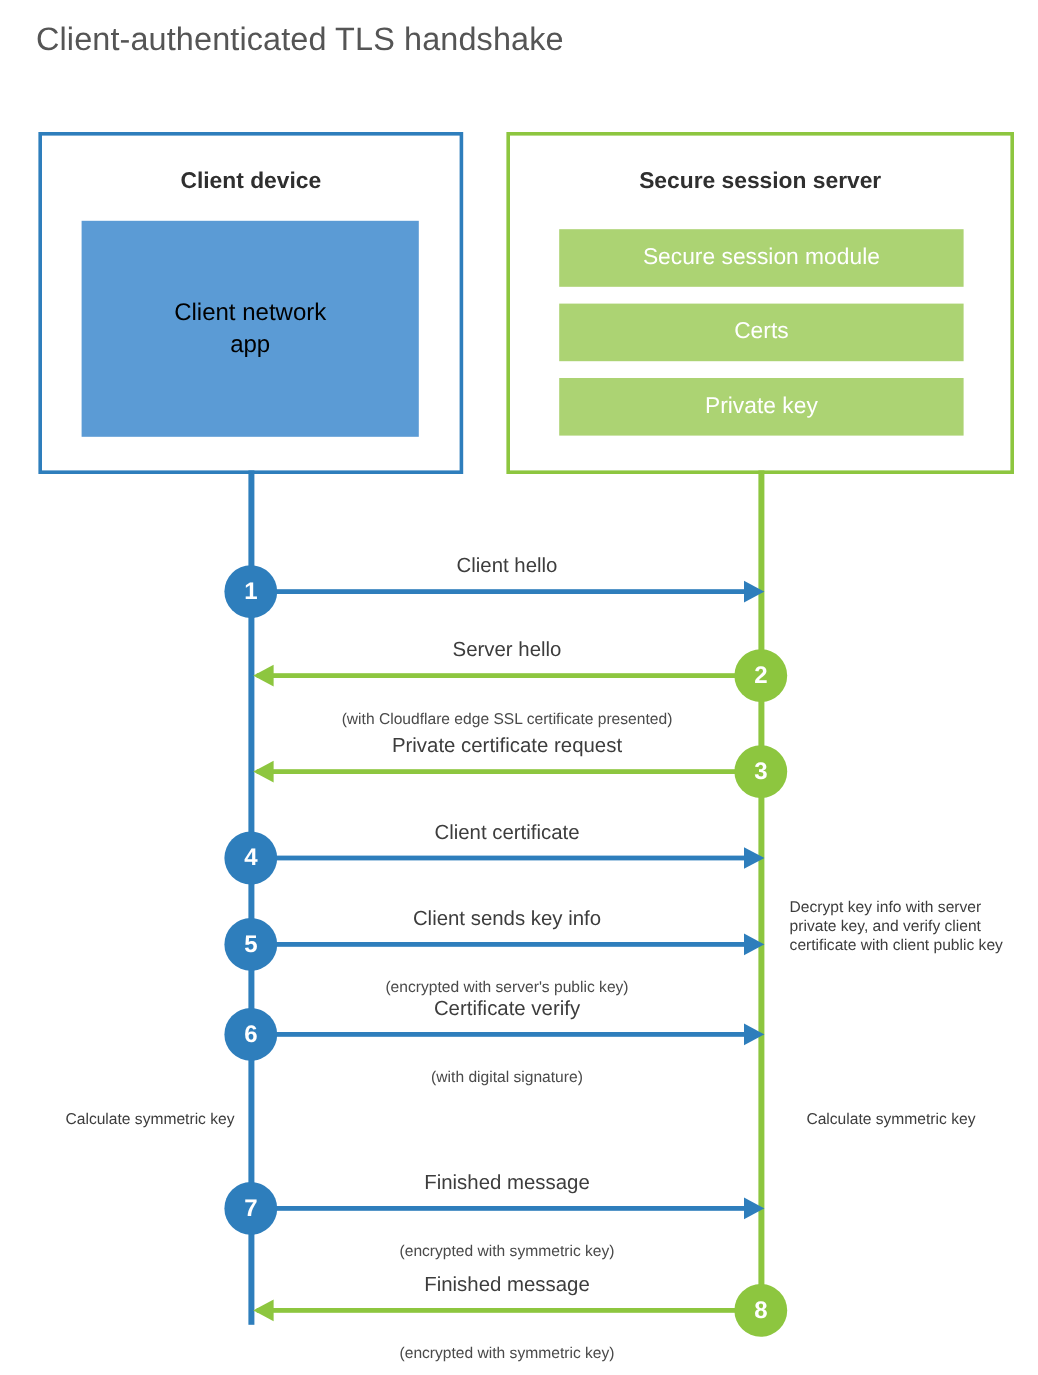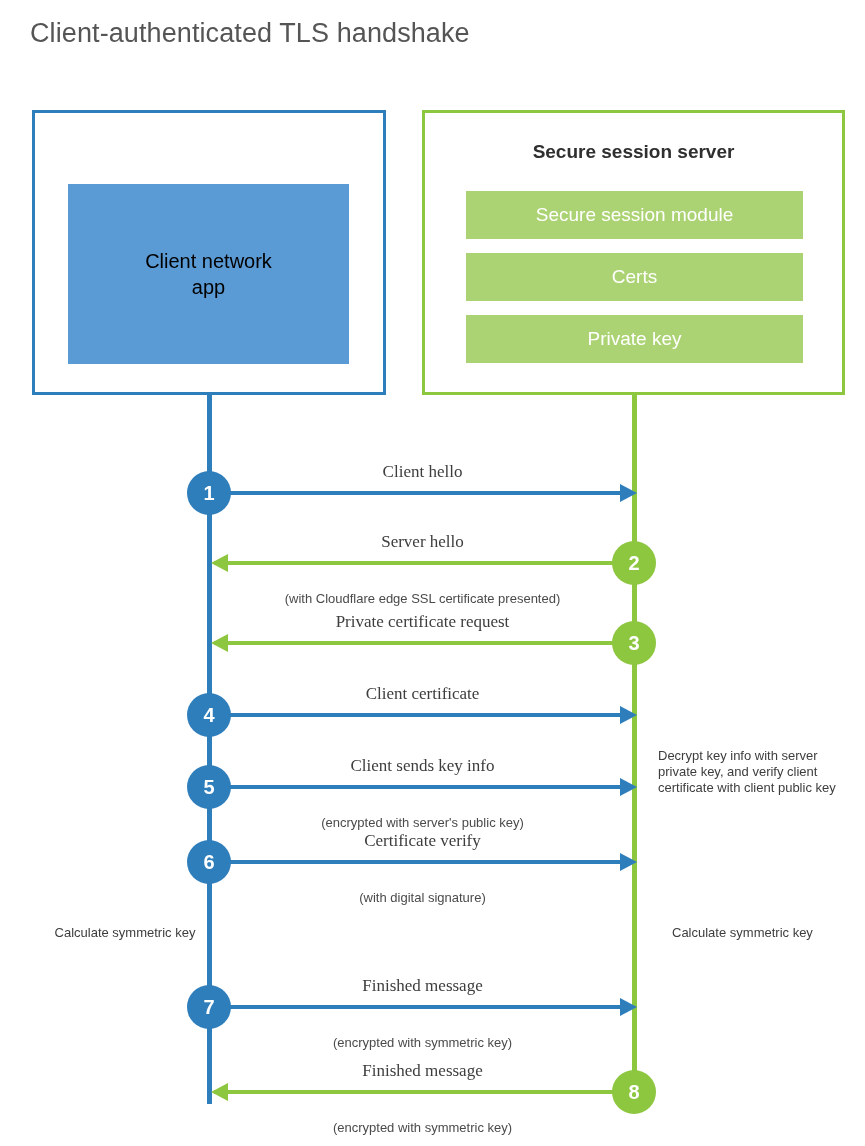--- a/index.html
+++ b/index.html
@@ -157,21 +157,20 @@
 
   .step-label {
     position: absolute;
     left: 215px;
     width: 415px;
     text-align: center;
     font-size: 17px;
     color: #3d3d3d;
     top: -31px;
     white-space: nowrap;
-    font-family: Liberation Serif, serif;
   }
   .step-sublabel {
     position: absolute;
     left: 215px;
     width: 415px;
     text-align: center;
     font-size: 13px;
     color: #4a4a4a;
     top: 28px;
     white-space: nowrap;
@@ -192,20 +191,21 @@
   #annot-calc-server   { left: 672px; top: 925px; width: 170px; }
 </style>
 </head>
 <body>
 
 <div id="page">
 
   <div class="page-title">Client-authenticated TLS handshake</div>
 
   <div class="actor-box" id="client-box">
+    <div class="actor-title">Client device</div>
     <div class="client-app">
       <span id="client-app-label">Client network<br>app</span>
     </div>
   </div>
 
   <div class="actor-box" id="server-box">
     <div class="actor-title">Secure session server</div>
     <div class="server-bar b0">Secure session module</div>
     <div class="server-bar b2">Private key</div>
     <div class="server-bar b1">Certs</div>

